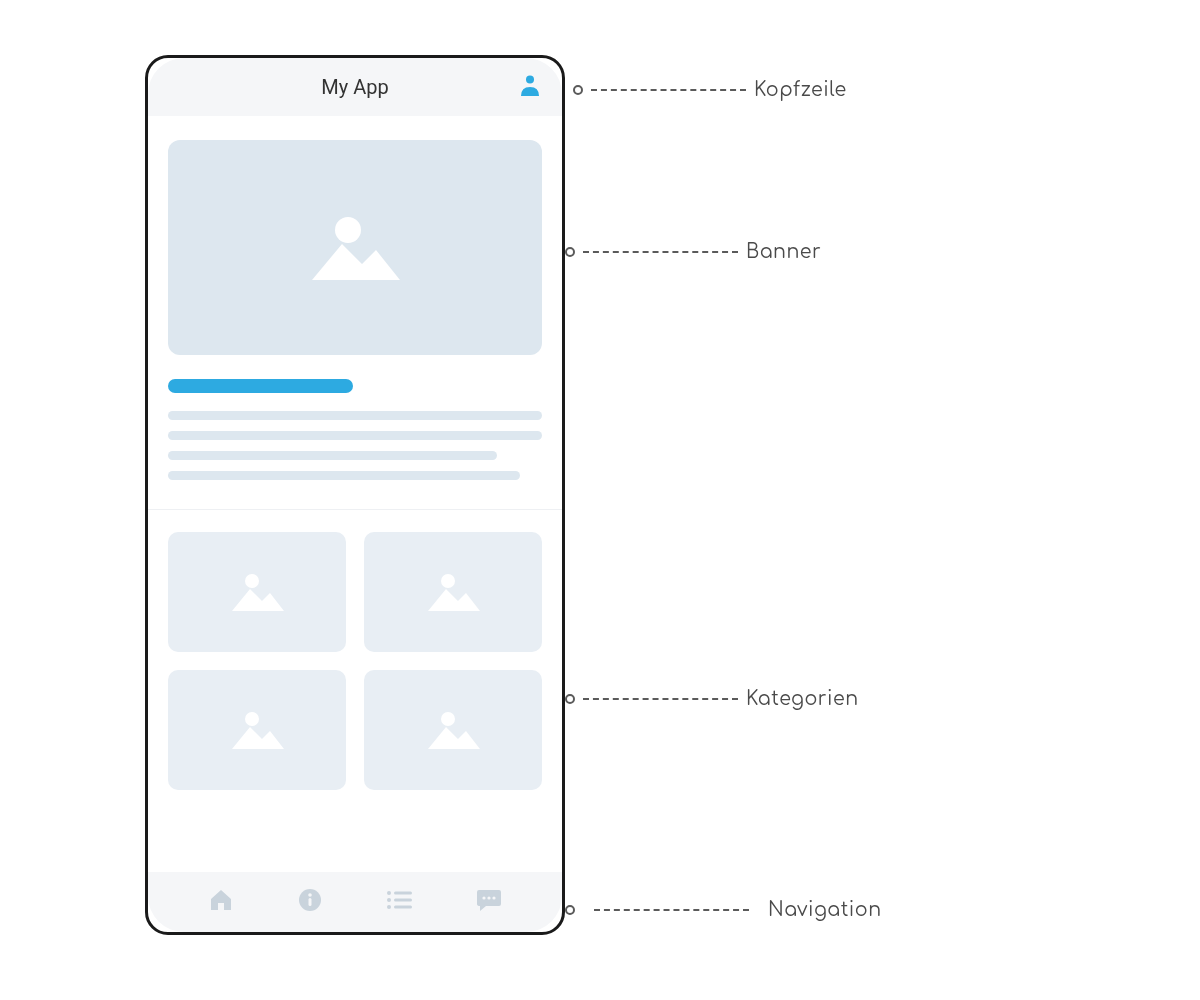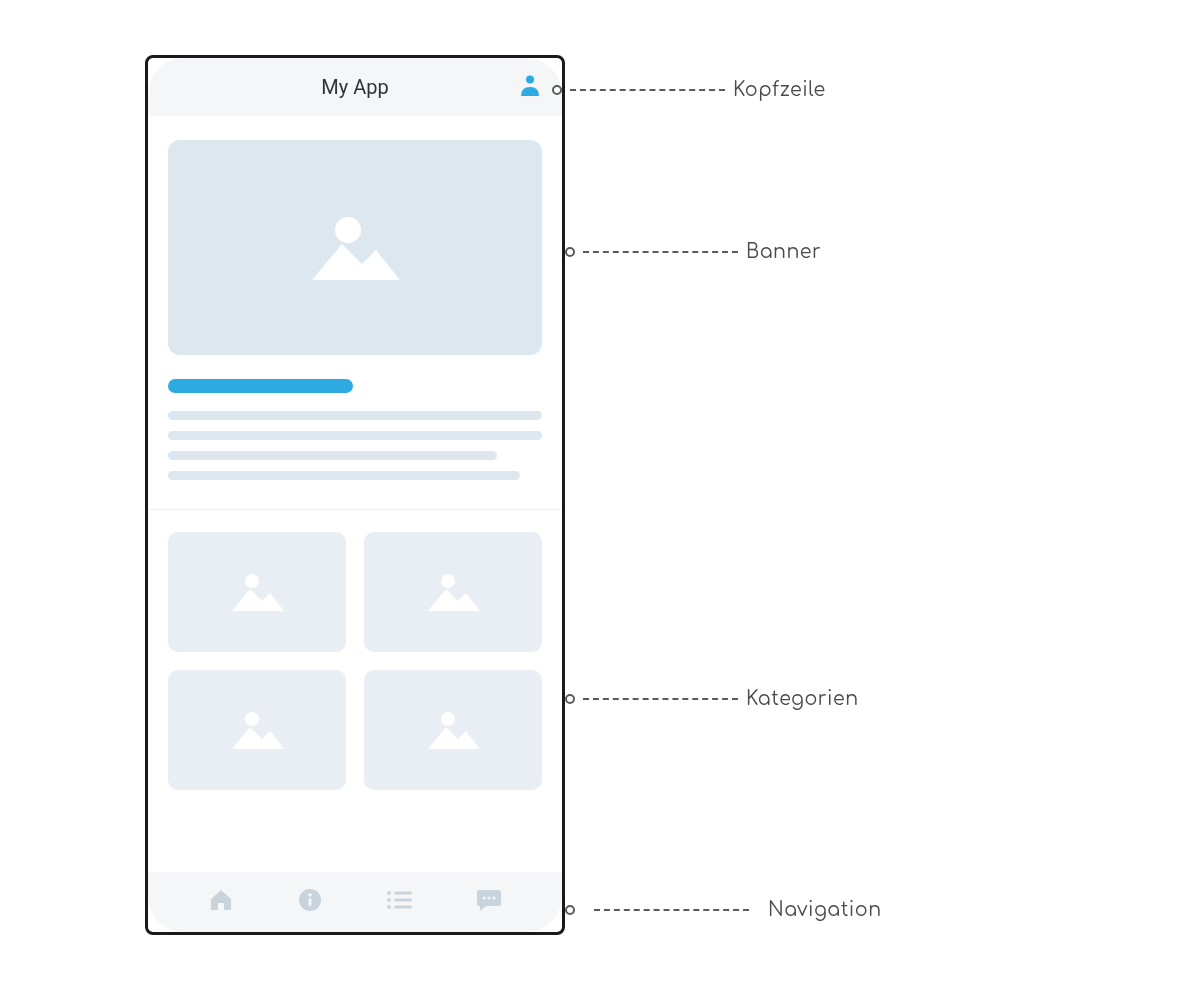--- a/index.html
+++ b/index.html
@@ -10,21 +10,21 @@
       position: relative;
       background: transparent;
     }
     .phone-frame {
       position: absolute;
       left: 145px;
       top: 55px;
       width: 420px;
       height: 880px;
       border: 3px solid #1a1a1a;
-      border-radius: 8px;
+      border-radius: 23px;
       background: #fff;
       overflow: hidden;
     }
     .header {
       height: 58px;
       background: #f5f6f8;
       border-top-left-radius: 36px;
       border-top-right-radius: 36px;
       display: flex;
       align-items: center;
@@ -119,21 +119,21 @@
       width: 155px;
       border-top: 2px dashed #5a5a5a;
       margin: 0 8px;
     }
     .annotation-label {
       font-family: "Comfortaa", "Nunito", sans-serif;
       font-size: 19px;
       color: #4a4a4a;
       letter-spacing: 0.5px;
     }
-    .ann-header { top: 79px; left: 552px; }
+    .ann-header { top: 79px; left: 565px; padding-left: 8px; }
     .ann-banner { top: 241px; left: 565px; }
     .ann-categories { top: 660px; left: 565px; margin-top: 28px; }
     .ann-nav { top: 899px; left: 565px; gap: 11px; }
   </style>
 </head>
 <body>
 
 <div class="phone-frame">
   <div class="header">
     <span class="header-title">My App</span>

